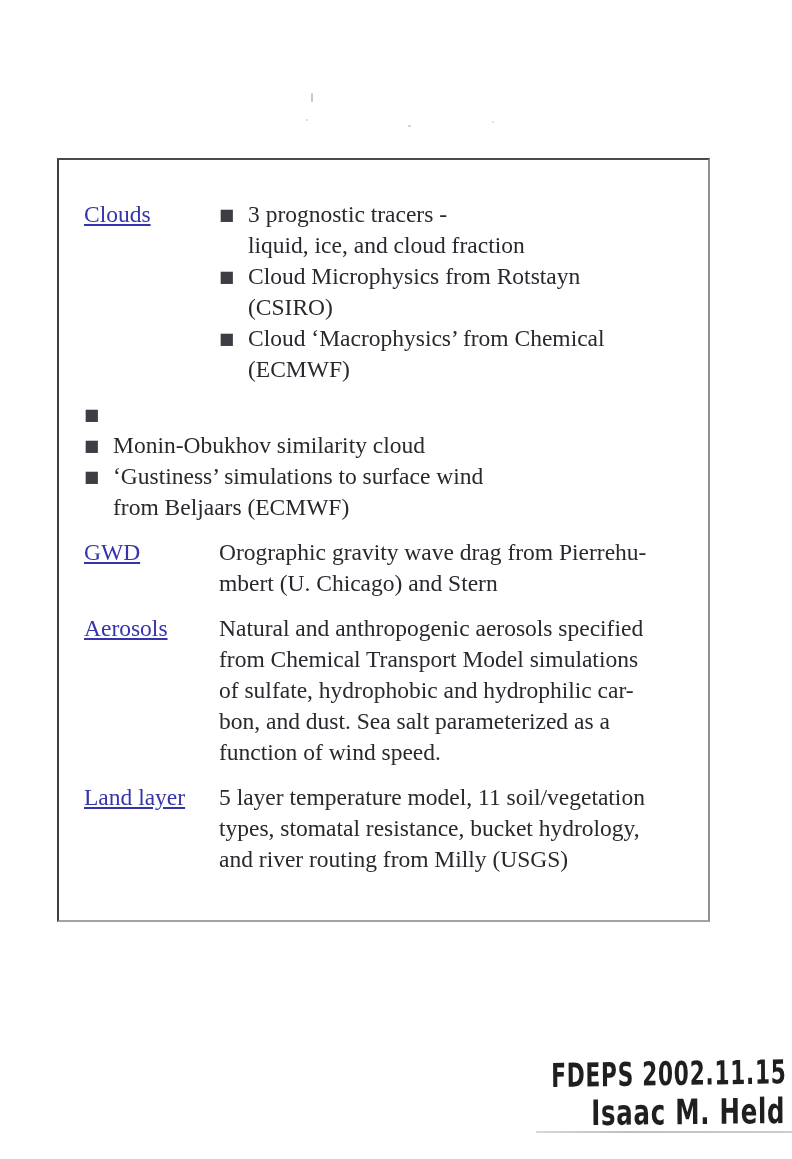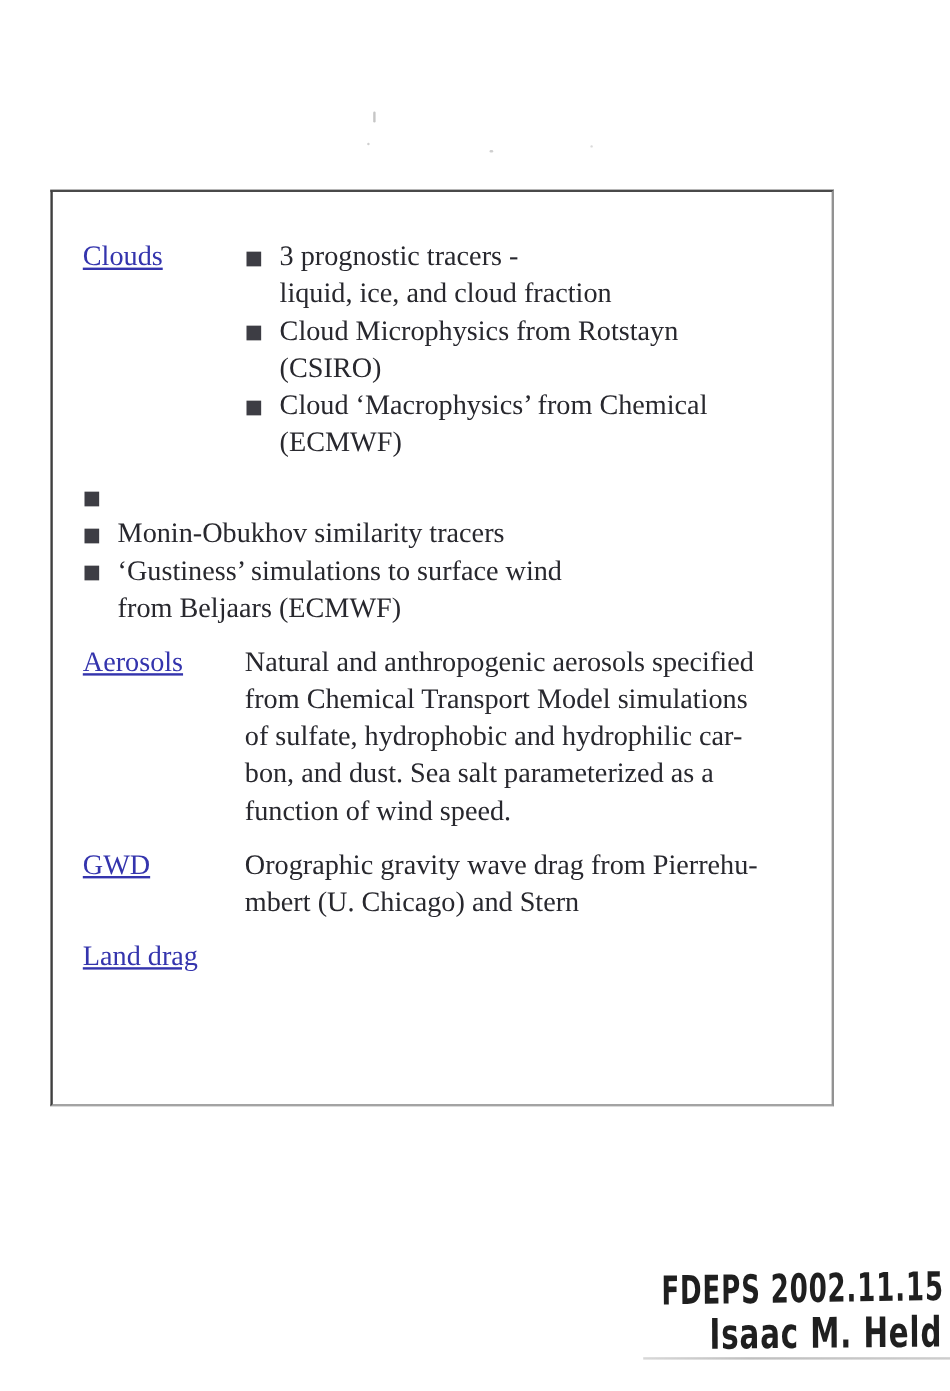--- a/index.html
+++ b/index.html
@@ -8,21 +8,21 @@
     font-family:"Liberation Serif","DejaVu Serif",serif; overflow:hidden;
   }
   
   .speck { position:absolute; background:#cfcfcf; border-radius:1px; }
   .speck.s1 { left:311px; top:93px;  width:2px; height:9px; background:#c6c6c6;}
   .speck.s2 { left:306px; top:119px; width:2px; height:2px; }
   .speck.s3 { left:408px; top:125px; width:3px; height:2px; }
   .speck.s4 { left:492px; top:121px; width:2px; height:2px; background:#dadada;}
 
   .panel {
-    position:absolute; left:42px; top:158px; width:653px; height:764px;
+    position:absolute; left:57px; top:158px; width:653px; height:764px;
     box-sizing:border-box;
     border-style:solid; border-width:2px;
     border-top-color:#4a4a4a; border-left-color:#3f3f3f;
     border-right-color:#929292; border-bottom-color:#a3a3a3;
     padding:39px 18px 0 25px; background:#ffffff;
   }
   .section { display:flex; align-items:flex-start; margin-top:14px; }
   .section.first { margin-top:0; }
   .term {
     flex:0 0 135px; width:135px;
@@ -87,51 +87,56 @@
       </div>
     </div>
 
     <div class="section">
       <div class="desc">
         <div class="bullet-row">
           <span class="bullet">■</span>
         </div>
         <div class="bullet-row">
           <span class="bullet">■</span>
-          <span class="btext">Monin-Obukhov similarity tracers</span>
+          <span class="btext">Monin-Obukhov similarity cloud</span>
         </div>
         <div class="bullet-row">
           <span class="bullet">■</span>
           <span class="btext">‘Gustiness’ simulations to surface wind
 from Beljaars (ECMWF)</span>
         </div>
+      </div>
+    </div>
+
+    <div class="section">
+      <div class="term">GWD</div>
+      <div class="desc">
+        <div class="para">Orographic gravity wave drag from Pierrehu-
+mbert (U. Chicago) and Stern</div>
       </div>
     </div>
 
     <div class="section">
       <div class="term">Aerosols</div>
       <div class="desc">
         <div class="para">Natural and anthropogenic aerosols specified
 from Chemical Transport Model simulations
 of sulfate, hydrophobic and hydrophilic car-
 bon, and dust. Sea salt parameterized as a
 function of wind speed.</div>
       </div>
     </div>
 
     <div class="section">
-      <div class="term">GWD</div>
+      <div class="term">Land layer</div>
       <div class="desc">
-        <div class="para">Orographic gravity wave drag from Pierrehu-
-mbert (U. Chicago) and Stern</div>
+        <div class="para">5 layer temperature model, 11 soil/vegetation
+types, stomatal resistance, bucket hydrology,
+and river routing from Milly (USGS)</div>
       </div>
-    </div>
-
-    <div class="section">
-      <div class="term">Land drag</div>
     </div>
 
   </div>
 
   <div class="hw hw1">FDEPS 2002.11.15</div>
   <div class="hw hw2">Isaac M. Held</div>
   <div class="scan-underline"></div>
 
 </div>
 

